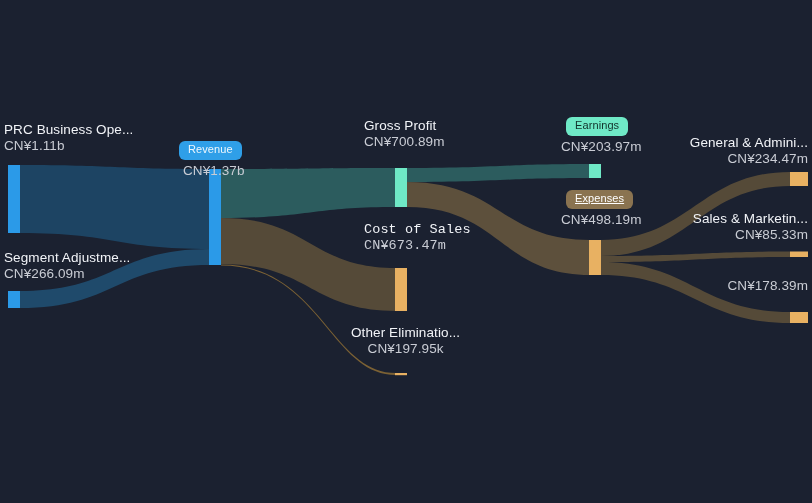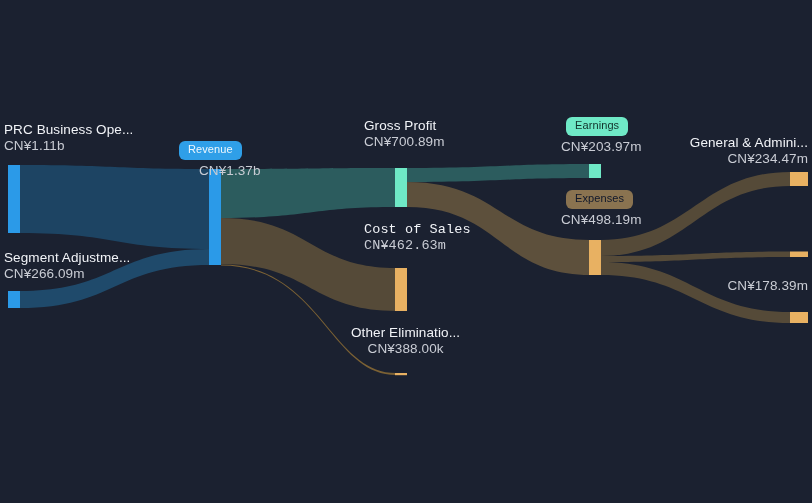--- a/index.html
+++ b/index.html
@@ -52,21 +52,21 @@
   .badge {
     display: inline-block;
     padding: 3px 9px 4px 9px;
     border-radius: 6px;
     font-size: 11px;
     color: #1b2130;
     letter-spacing: 0.1px;
   }
   .badge.blue   { background: #2f9fe8; color: #eef7fd; }
   .badge.mint   { background: #6fe9c6; color: #12312a; }
-  .badge.brown  { background: #8a7350; color: #0f172a; }
+  .badge.brown  { background: #8a7350; color: #ffffff; text-decoration: underline; }
   .badge-wrap .val { margin-top: 4px; }
 </style>
 </head>
 <body>
 
 <div id="stage">
 
   <svg class="sankey" viewBox="0 0 812 503">
 
     <g>
@@ -142,51 +142,55 @@
     <span class="val">CN¥1.11b</span>
   </div>
 
   <div class="lbl" style="left:4px; top:251px;">
     <span class="name">Segment Adjustme...</span>
     <span class="val">CN¥266.09m</span>
   </div>
 
   <div class="lbl badge-wrap" style="left:179px; top:140px;">
     <span class="badge blue">Revenue</span>
-    <span class="val" style="margin-left:20px;">CN¥1.37b</span>
+    <span class="val" style="margin-left:4px;">CN¥1.37b</span>
   </div>
 
   <div class="lbl" style="left:364px; top:119px;">
     <span class="name">Gross Profit</span>
     <span class="val">CN¥700.89m</span>
   </div>
 
   <div class="lbl" style="left:364px; top:223px;font-family:Liberation Mono, monospace;">
     <span class="name">Cost of Sales</span>
-    <span class="val">CN¥462.63m</span>
+    <span class="val">CN¥673.47m</span>
   </div>
 
   <div class="lbl" style="left:351px; top:326px;">
     <span class="name">Other Eliminatio...</span>
-    <span class="val" style="text-align:center;">CN¥388.00k</span>
+    <span class="val" style="text-align:center;">CN¥197.95k</span>
   </div>
 
   <div class="lbl badge-wrap" style="left:566px; top:116px;">
     <span class="badge mint">Earnings</span>
     <span class="val" style="margin-left:-5px;">CN¥203.97m</span>
   </div>
 
   <div class="lbl badge-wrap" style="left:566px; top:189px;">
     <span class="badge brown">Expenses</span>
     <span class="val" style="margin-left:-5px;">CN¥498.19m</span>
   </div>
 
   <div class="lbl right-align" style="right:4px; top:136px;">
     <span class="name">General &amp; Admini...</span>
     <span class="val">CN¥234.47m</span>
   </div>
 
+  <div class="lbl right-align" style="right:4px; top:212px;">
+    <span class="name">Sales &amp; Marketin...</span>
+    <span class="val">CN¥85.33m</span>
+  </div>
 
   <div class="lbl right-align" style="right:4px; top:277px;">
     <span class="val">CN¥178.39m</span>
   </div>
 
 </div>
 
 </body></html>

